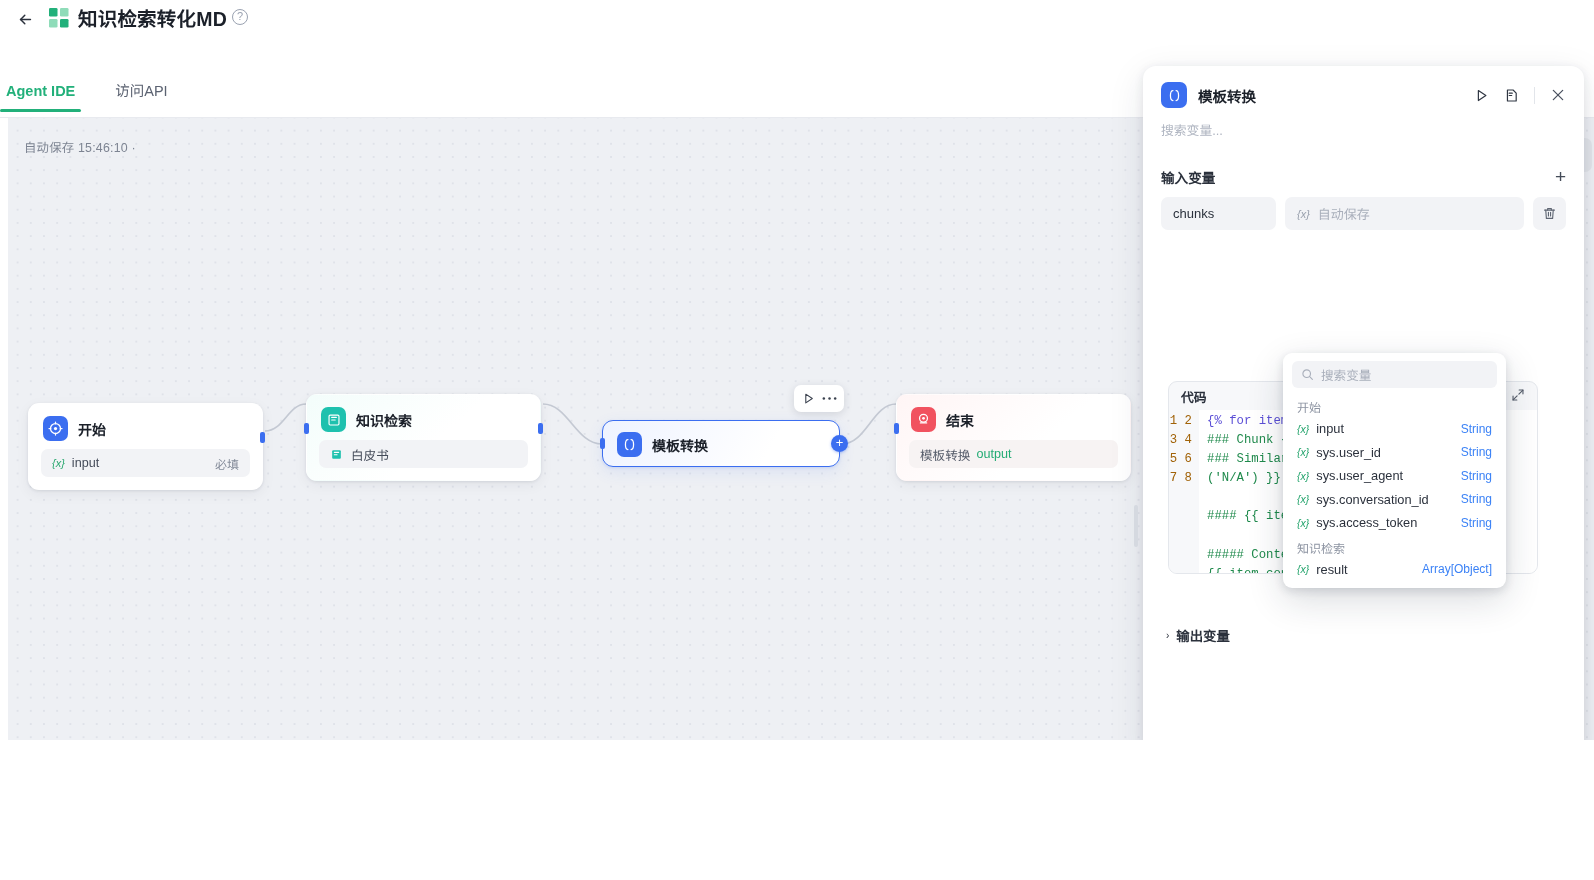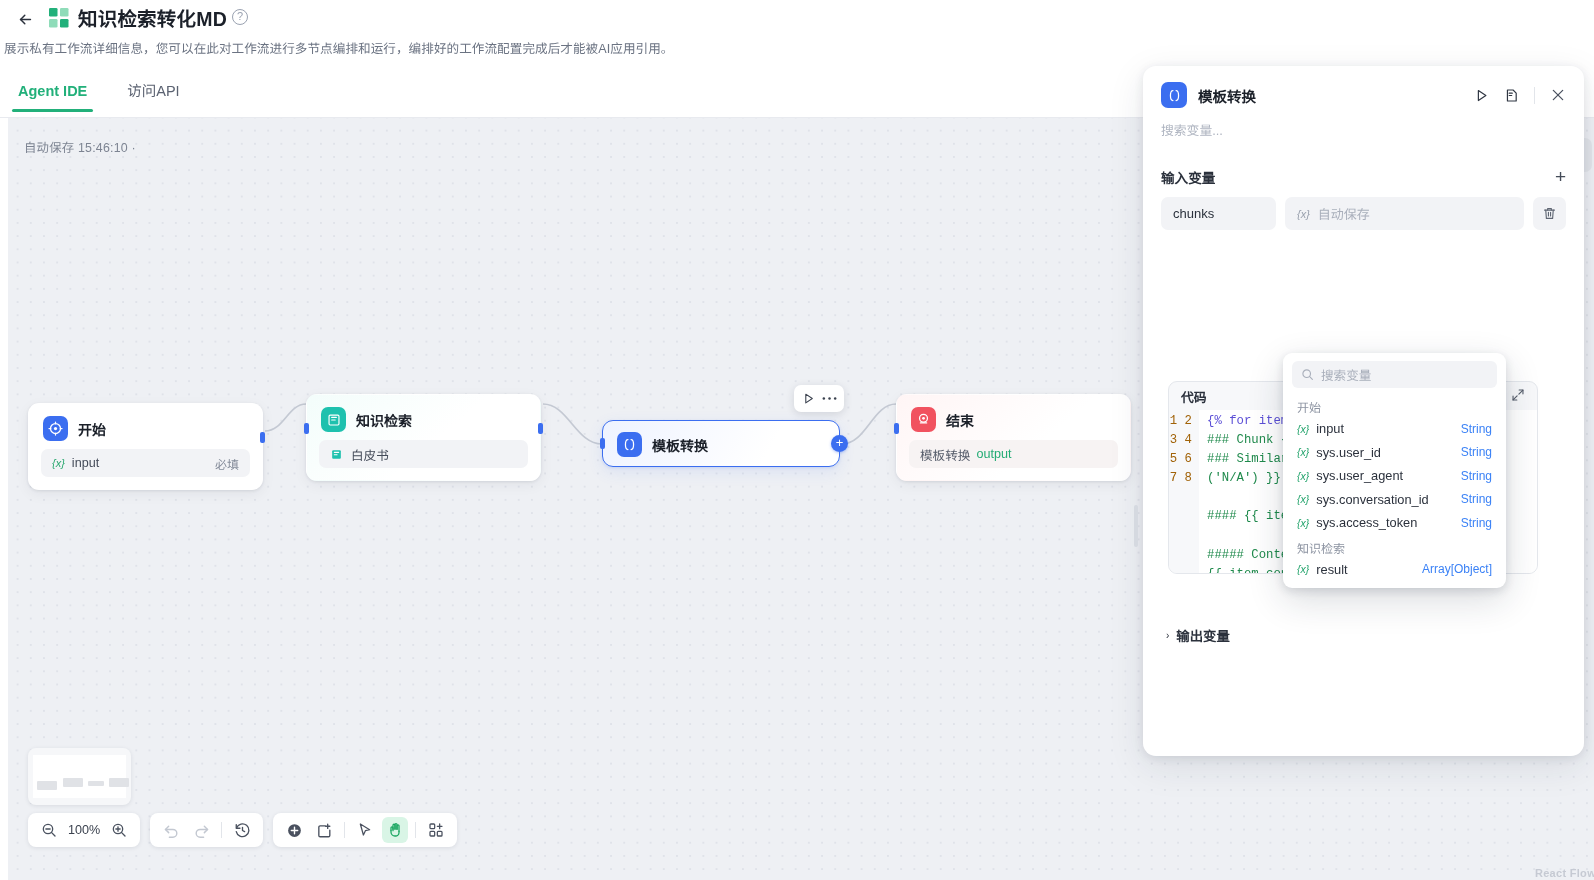--- a/index.html
+++ b/index.html
@@ -6,21 +6,21 @@
   * { box-sizing: border-box; }
   html, body {
     margin: 0; padding: 0;
     width: 1594px; height: 880px;
     overflow: hidden;
     font-family: "Liberation Sans", "DejaVu Sans", sans-serif;
     background: #ffffff;
     color: #1f2430;
     -webkit-font-smoothing: antialiased;
   }
-  #root { position: relative; width: 1594px; height: 880px; overflow: hidden; }
+  #root { position: relative; width: 1594px; height: 740px; overflow: hidden; }
 
   
   .page-header { position: absolute; left: 0; top: 0; width: 1594px; height: 118px; background: #fff; }
   .back-btn {
     position: absolute; left: 10px; top: 4px; width: 30px; height: 30px;
     display: flex; align-items: center; justify-content: center;
     border-radius: 6px; cursor: pointer; color: #2b313c;
   }
   .app-logo { position: absolute; left: 48px; top: 7px; width: 22px; height: 22px; }
   .page-title {
@@ -31,21 +31,21 @@
   .help-icon {
     position: absolute; left: 232px; top: 9px; width: 16px; height: 16px;
     border-radius: 50%; border: 1.3px solid #9aa2b1; color: #9aa2b1;
     font-size: 11px; line-height: 13px; text-align: center; cursor: pointer;
     font-family: "Liberation Sans", sans-serif;
   }
   .page-desc {
     position: absolute; left: 4px; top: 38px; font-size: 12.6px; color: #6b7382;
     white-space: nowrap; letter-spacing: .05px;
   }
-  .tabs { position: absolute; left: 12px; top: 76px; height: 42px; display: flex; align-items: flex-start; text-align: right; }
+  .tabs { position: absolute; left: 0; top: 76px; height: 42px; display: flex; align-items: flex-start; text-align: right; }
   .tab {
     position: relative; padding: 0 6px; margin-right: 28px; height: 34px; line-height: 30px;
     font-size: 14.5px; color: #5b6271; cursor: pointer; white-space: nowrap;
   }
   .tab.active { color: #22b07a; font-weight: 700; }
   .tab.active::after {
     content: ""; position: absolute; left: 0; right: 0; bottom: -2px; height: 3px;
     background: #22b07a; border-radius: 2px;
   }
   .hdr-divider { position: absolute; left: 0; top: 117px; width: 1594px; height: 1px; background: #e8eaef; }
@@ -261,21 +261,20 @@
     <div class="app-logo">
       <svg width="22" height="22" viewBox="0 0 22 22">
         <rect x="1" y="1" width="8.5" height="8.5" rx="1.3" fill="#22b07a"></rect>
         <rect x="12" y="1" width="8.5" height="8.5" rx="1.3" fill="#8fdcb9"></rect>
         <rect x="1" y="12" width="8.5" height="8.5" rx="1.3" fill="#8fdcb9"></rect>
         <rect x="12" y="12" width="8.5" height="8.5" rx="1.3" fill="#22b07a"></rect>
       </svg>
     </div>
     <div class="page-title">知识检索转化MD</div>
     <div class="help-icon">?</div>
-    <div class="page-desc">展示私有工作流详细信息，您可以在此对工作流进行多节点编排和运行，编排好的工作流配置完成后才能被AI应用引用。</div>
 
     <div class="tabs">
       <div class="tab active">Agent IDE</div>
       <div class="tab">访问API</div>
     </div>
     <div class="hdr-divider"></div>
   </div>
 
   <div class="canvas">
 

